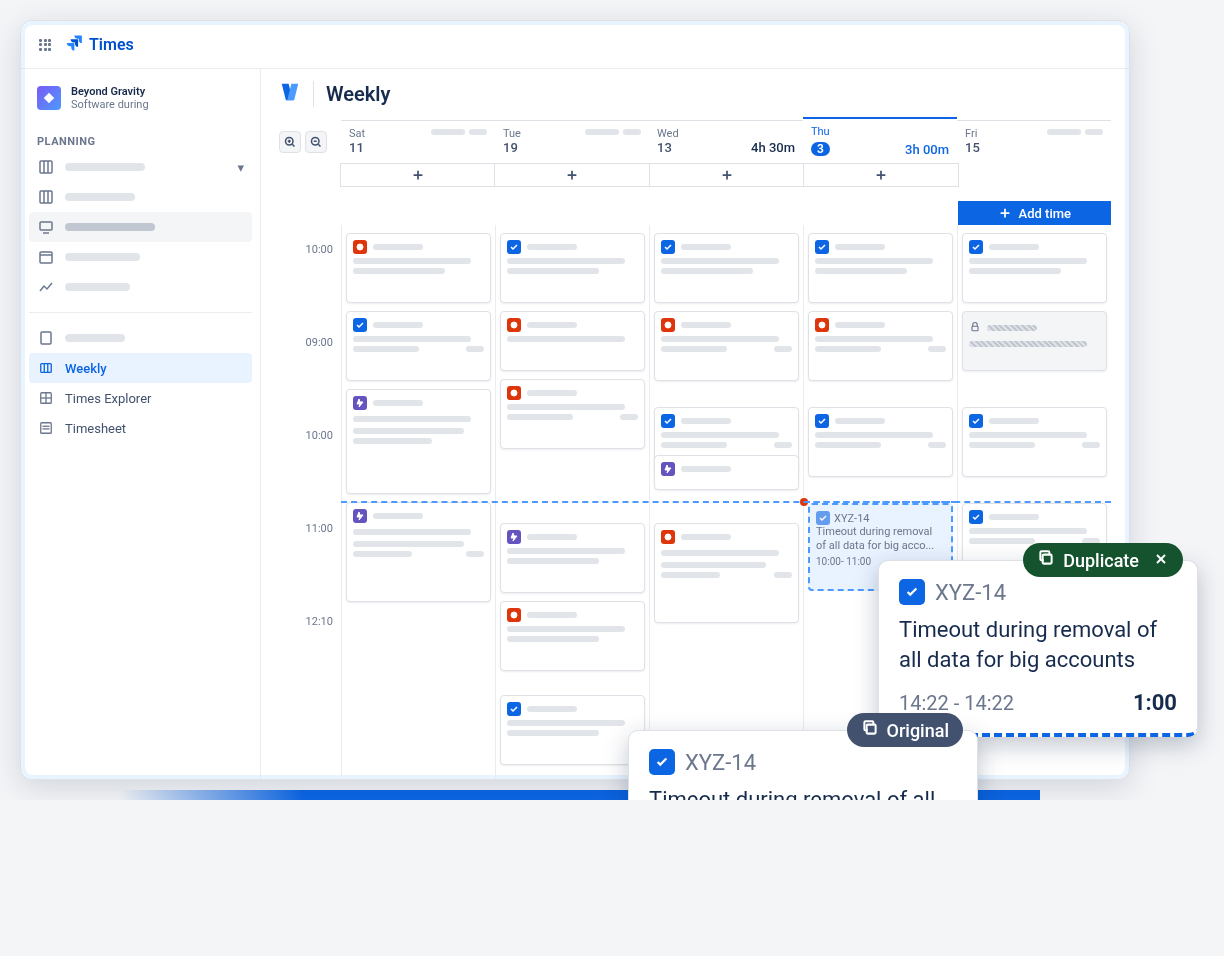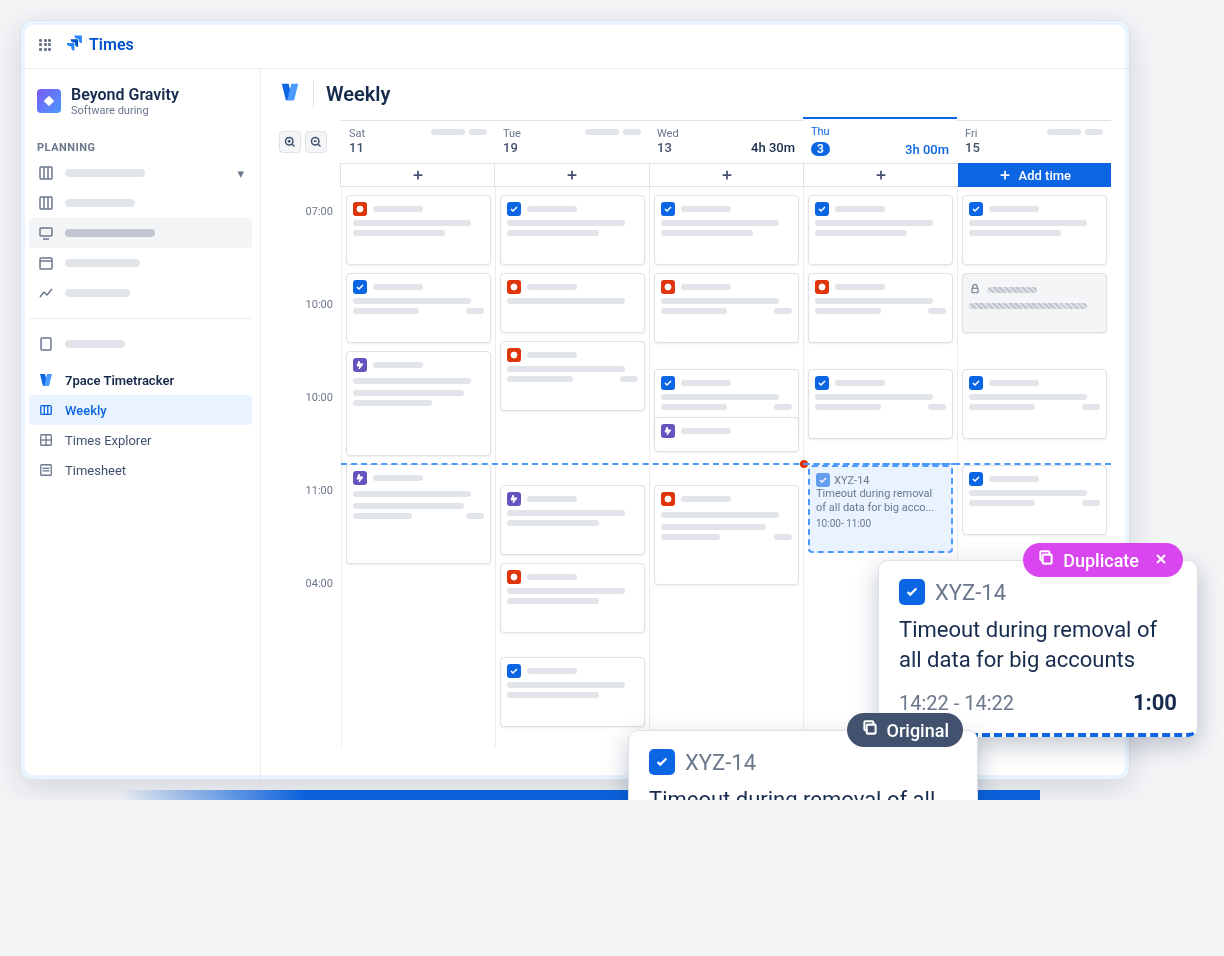--- a/index.html
+++ b/index.html
@@ -10,21 +10,21 @@
 .app-switcher { width:24px; height:24px; display:flex; align-items:center; justify-content:center; color:#6b778c; margin-right:8px; cursor:pointer; }
 .grid-icon { display:grid; grid-template-columns:repeat(3,3px); grid-template-rows:repeat(3,3px); gap:1.5px; }
 .grid-icon span{ background:#6b778c; border-radius:1px; }
 .jira-logo { display:flex; align-items:center; gap:4px; color:#0052cc; font-weight:600; font-size:16px; }
 .jira-mark svg { width:20px; height:20px; }
 .body { display:flex; height: calc(100% - 48px); }
 .sidebar { width: 240px; border-right:1px solid #ebecf0; padding:16px 8px; overflow-y:auto; }
 .proj { display:flex; gap:10px; padding:0 8px 16px; align-items:center; }
 .proj-icon { width:24px; height:24px; border-radius:4px; background:linear-gradient(135deg,#7a5af5,#4c9aff); display:flex; align-items:center; justify-content:center; }
 .proj-icon svg { width:14px; height:14px; fill:#fff; }
-.proj-name { font-size:16px; font-weight:600; color:#172b4d; }
+.proj-name { font-size:11px; font-weight:600; color:#172b4d; }
 .proj-type { font-size:11px; color:#6b778c; }
 .sec-label { font-size:11px; font-weight:700; color:#6b778c; letter-spacing:0.5px; padding:8px 8px 4px; text-transform:uppercase; }
 .nav-item { display:flex; align-items:center; gap:10px; padding:6px 8px; border-radius:4px; color:#42526e; cursor:pointer; font-size:13px; }
 .nav-item.active { background:#e9f2ff; color:#0c66e4; font-weight:500; }
 .nav-item .ico { width:18px; height:18px; display:flex; align-items:center; justify-content:center; flex-shrink:0; color:#6b778c; }
 .nav-item.active .ico { color:#0c66e4; }
 .nav-item.skeleton-item { background:#f4f5f7; border-radius:4px; }
 .skel { background:#e1e4e8; border-radius:4px; }
 .nav-divider { height:1px; background:#ebecf0; margin:10px 0; }
 .chev { margin-left:auto; color:#6b778c; }
@@ -44,21 +44,21 @@
 .day-col-head.current .dow { color:#0c66e4; }
 .dnum-badge { display:inline-block; background:#0c66e4; color:#fff; border-radius:10px; padding:0 6px; font-size:12px; font-weight:600; }
 .day-total { position:absolute; right:8px; bottom:6px; font-size:13px; color:#172b4d; font-weight:500; }
 .day-total.current { color:#0c66e4; }
 .day-skel-bars { position:absolute; top:8px; right:8px; display:flex; gap:4px; }
 .day-skel-bars .skel { height:6px; }
 .addrow { display:flex; }
 .addrow .spacer { width:62px; }
 .add-cell { flex:1; height:24px; border:1px solid #dfe1e6; display:flex; align-items:center; justify-content:center; cursor:pointer; margin-left:-1px; }
 .add-cell svg { width:14px; height:14px; stroke:#42526e; }
-.add-time-btn { flex:1; height:24px; background:#0c66e4; color:#fff; display:flex; align-items:center; justify-content:center; gap:7px; font-size:13px; font-weight:500; cursor:pointer; margin-left:-1px; }
+.add-time-btn { flex:1; height:24px; background:#0c66e4; color:#fff; display:flex; align-items:center; justify-content:center; gap:7px; font-size:13px; font-weight:500; cursor:pointer; margin-left:-1px;margin-top:38px; }
 .grid { display:flex; height:560px; overflow:hidden; position:relative; }
 .times { width:62px; flex-shrink:0; }
 .time-label { height:93px; font-size:11px; color:#6b778c; padding:4px 8px 0 0; text-align:right; position:relative; top:-6px; }
 .day-col { flex:1; border-left:1px solid #ebecf0; position:relative; }
 .card { position:absolute; left:4px; right:4px; background:#fff; border:1px solid #dfe1e6; border-radius:4px; padding:6px; box-shadow:0 1px 2px rgba(9,30,66,0.08); }
 .card-hd { display:flex; align-items:center; gap:6px; margin-bottom:4px; }
 .type-ico { width:14px; height:14px; border-radius:3px; display:flex; align-items:center; justify-content:center; flex-shrink:0; }
 .type-blue { background:#0c66e4; }
 .type-red { background:#de350b; }
 .type-purple { background:#6554c0; }
@@ -69,21 +69,21 @@
 .locked-card .skel-line { background: repeating-linear-gradient(45deg,#c1c7d0,#c1c7d0 2px,#dfe1e6 2px,#dfe1e6 4px); }
 .now-line { position:absolute; left:0; right:0; border-top:2px dashed #4c9aff; }
 .now-dot { position:absolute; width:8px; height:8px; background:#de350b; border-radius:50%; left:-4px; top:-5px; }
 .drag-card { position:absolute; left:4px; right:4px; background:#e9f2ff; border:2px dashed #4c9aff; border-radius:4px; padding:6px; }
 .drag-card .dk { font-size:11px; color:#6b778c; display:flex; align-items:center; gap:4px;}
 .drag-card .dd { font-size:11px; color:#6b778c; line-height:1.3; }
 .drag-card .dtime { font-size:10px; color:#6b778c; margin-top:2px; }
 .popup { position:absolute; background:#fff; border:1px solid #dfe1e6; border-radius:10px; box-shadow:0 8px 24px rgba(9,30,66,0.25); padding:18px 20px; width:350px; }
 .popup-badge { position:absolute; top:-18px; display:flex; align-items:center; gap:8px; border-radius:18px; padding:6px 14px; font-size:18px; font-weight:500; }
 .badge-dark { background:#42526e; color:#fff; right:14px; }
-.badge-blue { background:#d946ef; color:#fff; right:14px;justify-content:flex-end; }
+.badge-blue { background:#14532d; color:#fff; right:14px;justify-content:flex-end; }
 .badge-close { margin-left:6px; cursor:pointer; }
 .popup-hd { display:flex; align-items:center; gap:10px; margin-bottom:10px; }
 .popup-ico { width:26px; height:26px; border-radius:5px; background:#0c66e4; display:flex; align-items:center; justify-content:center; }
 .popup-ico svg { width:14px; height:14px; stroke:#fff; fill:none; }
 .popup-key { font-size:22px; color:#6b778c; font-weight:400; }
 .popup-title { font-size:22px; color:#172b4d; line-height:1.35; font-weight:400; }
 .popup-ft { display:flex; justify-content:space-between; align-items:center; margin-top:16px; }
 .popup-time { font-size:20px; color:#6b778c; }
 .popup-dur { font-size:22px; color:#172b4d; font-weight:700; }
 .popup-dup { border-bottom:4px dashed #0c66e4; }
@@ -181,29 +181,20 @@
       </div>
       <div class="nav-divider"></div>
       <div class="nav-item">
         <span class="ico">
             <svg viewBox="0 0 16 16" width="16" height="16" fill="none" stroke="currentColor" stroke-width="1.5">
               <rect x="3" y="2" width="10" height="12" rx="1"></rect>
             </svg>
           </span>
         <div class="skel" style="width:60px;height:8px"></div>
       </div>
-      <div class="nav-item" style="font-weight:600;color:#172b4d;margin-top:6px">
-        <span class="ico">
-            <svg viewBox="0 0 16 16" width="16" height="16">
-              <path fill="#0c66e4" d="M2 2h5l3 12H5z"></path>
-              <path fill="#4c9aff" d="M9 2h5l-3 12H6z"></path>
-            </svg>
-          </span>
-        <span>7pace Timetracker</span>
-      </div>
       <div class="nav-item active">
         <span class="ico">
             <svg viewBox="0 0 16 16" width="14" height="14" fill="none" stroke="currentColor" stroke-width="1.5">
               <rect x="2" y="3" width="12" height="10" rx="1"></rect>
               <line x1="6" y1="3" x2="6" y2="13"></line>
               <line x1="10" y1="3" x2="10" y2="13"></line>
             </svg>
           </span>
         <span>Weekly</span>
       </div>
@@ -324,25 +315,25 @@
               <line x1="8" y1="3" x2="8" y2="13"></line>
               <line x1="3" y1="8" x2="13" y2="8"></line>
             </svg>
           <span>Add time</span>
         </div>
       </div>
 
       <div class="grid">
         <div class="times">
           <div class="time-label" style="height:20px"></div>
-          <div class="time-label">07:00</div>
           <div class="time-label">10:00</div>
+          <div class="time-label">09:00</div>
           <div class="time-label">10:00</div>
           <div class="time-label">11:00</div>
-          <div class="time-label">04:00</div>
+          <div class="time-label">12:10</div>
 
         </div>
 
         <div class="day-col">
           <div class="card" style="top:8px;height:70px">
               <div class="card-hd">
                 <div class="type-ico type-red">
                   <svg viewBox="0 0 8 8">
                     <circle cx="4" cy="4" r="3"></circle>
                   </svg>

